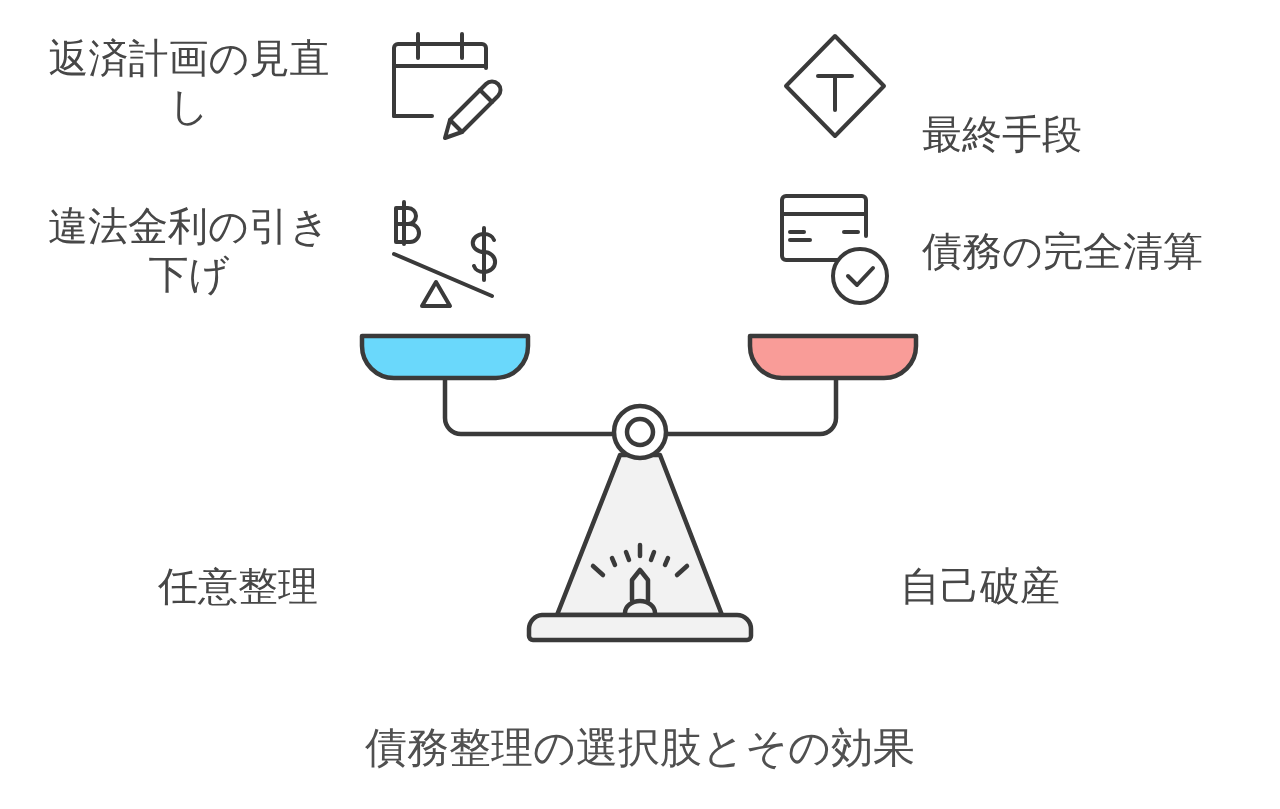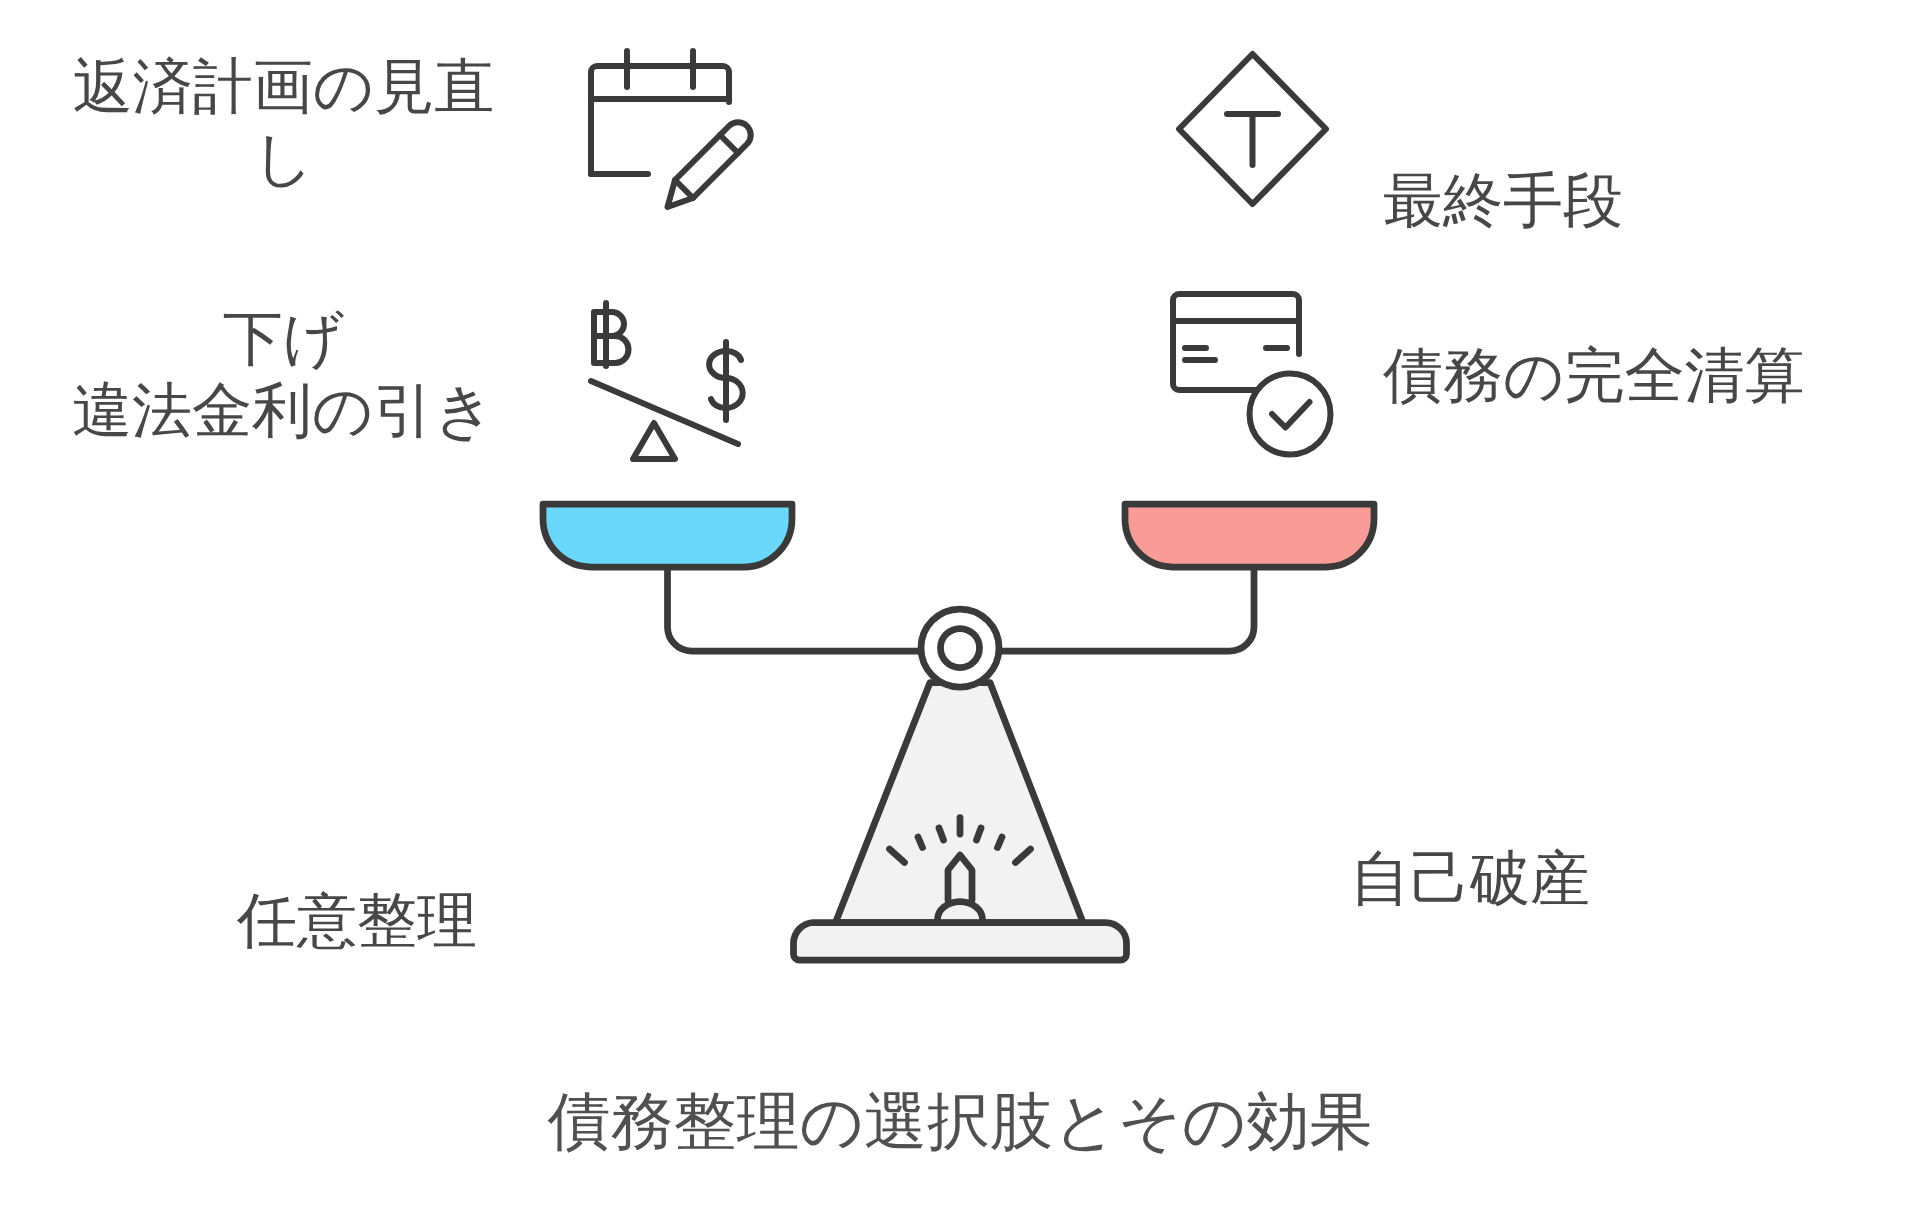--- a/index.html
+++ b/index.html
@@ -13,28 +13,28 @@
            font-size: 42px; line-height: 52px; color: #505050; }
 </style>
 </head>
 <body>
 
 <div class="lbl right" style="left:20px; top:34px; width:338px;">
   <div>返済計画の見直</div>
   <div>し</div>
 </div>
 <div class="lbl right" style="left:20px; top:202px; width:338px;">
+  <div>違法金利の引き</div>
   <div>下げ</div>
-  <div>違法金利の引き</div>
 </div>
 
 <div class="lbl" style="left:922px; top:62px;margin-top:48px;">最終手段</div>
 <div class="lbl" style="left:922px; top:227px;text-align:right;">債務の完全清算</div>
 
-<div class="lbl" style="left:158px; top:562px;margin-top:28px;">任意整理</div>
+<div class="lbl" style="left:158px; top:562px;">任意整理</div>
 <div class="lbl" style="left:900px; top:562px;">自己破産</div>
 
 <svg class="icon" style="left:378px; top:28px;" width="130" height="120" viewBox="0 0 130 120" fill="none" stroke="#3a3a3a" stroke-width="4" stroke-linecap="round" stroke-linejoin="round">
   <path d="M16 88 V20 a4 4 0 0 1 4-4 H104 a4 4 0 0 1 4 4 V40"></path>
   <path d="M16 88 H54"></path>
   <line x1="16" y1="38" x2="108" y2="38"></line>
   <line x1="40" y1="6" x2="40" y2="30"></line>
   <line x1="84" y1="6" x2="84" y2="30"></line>
   <path d="M67 110 L72 92 L108 56 a8 8 0 0 1 12 12 L84 104 Z"></path>
   <line x1="102" y1="62" x2="114" y2="74"></line>

